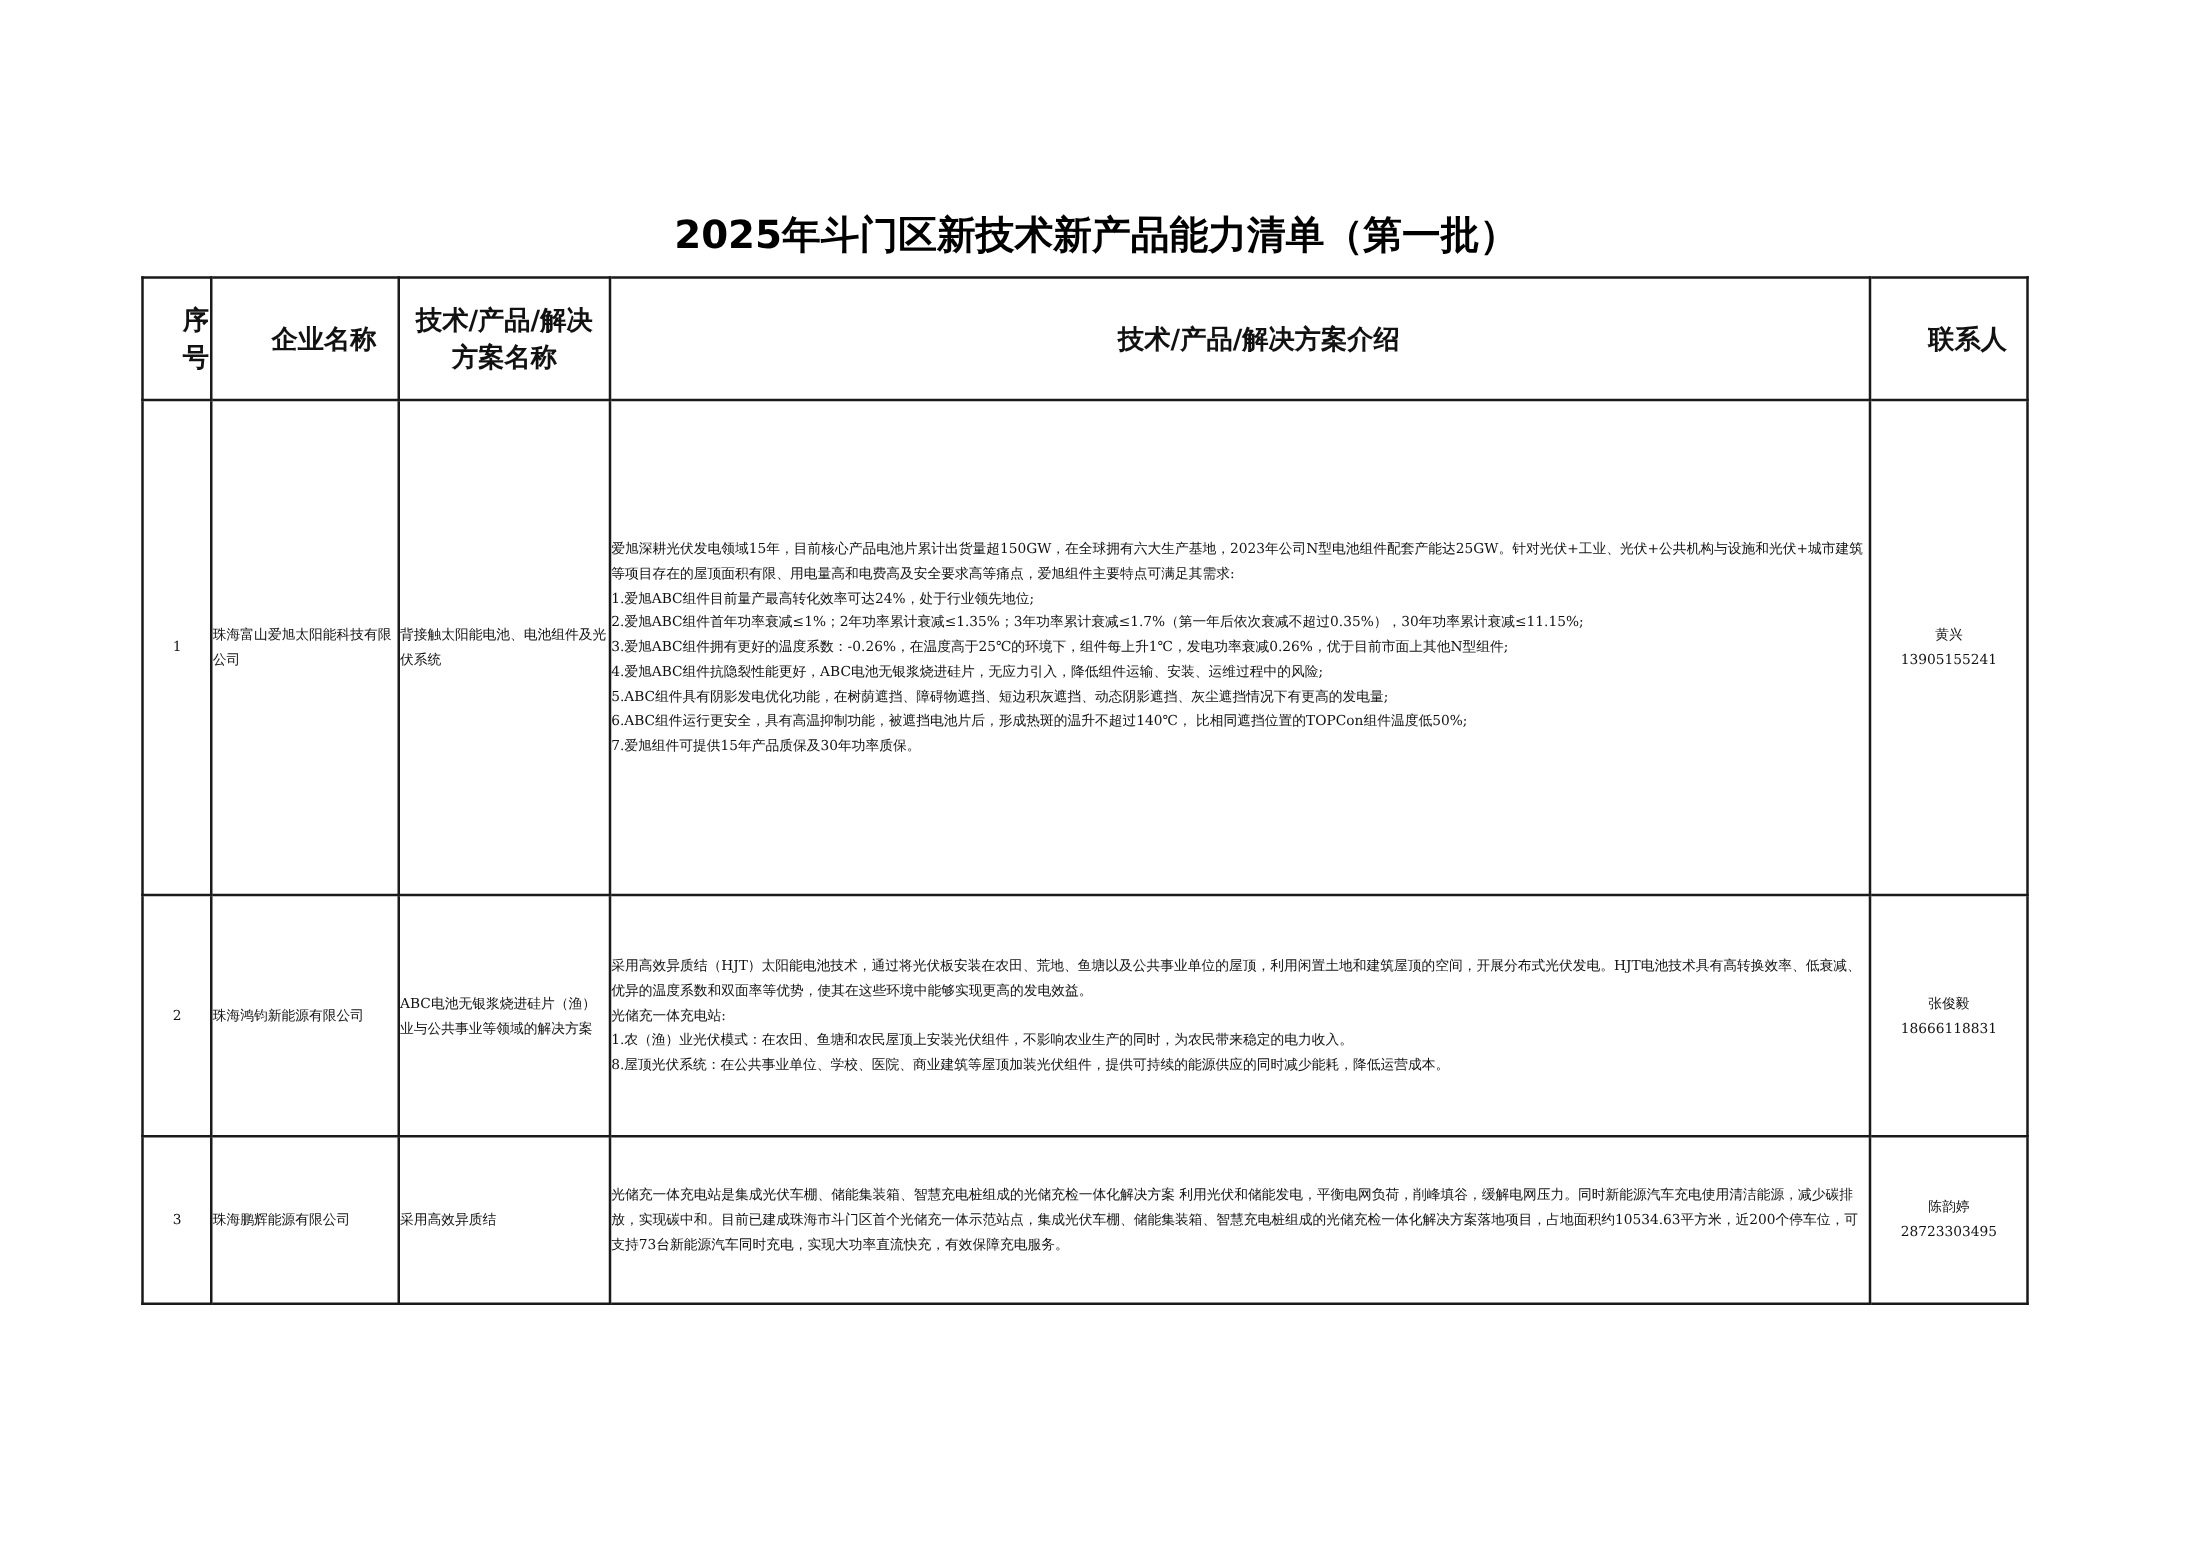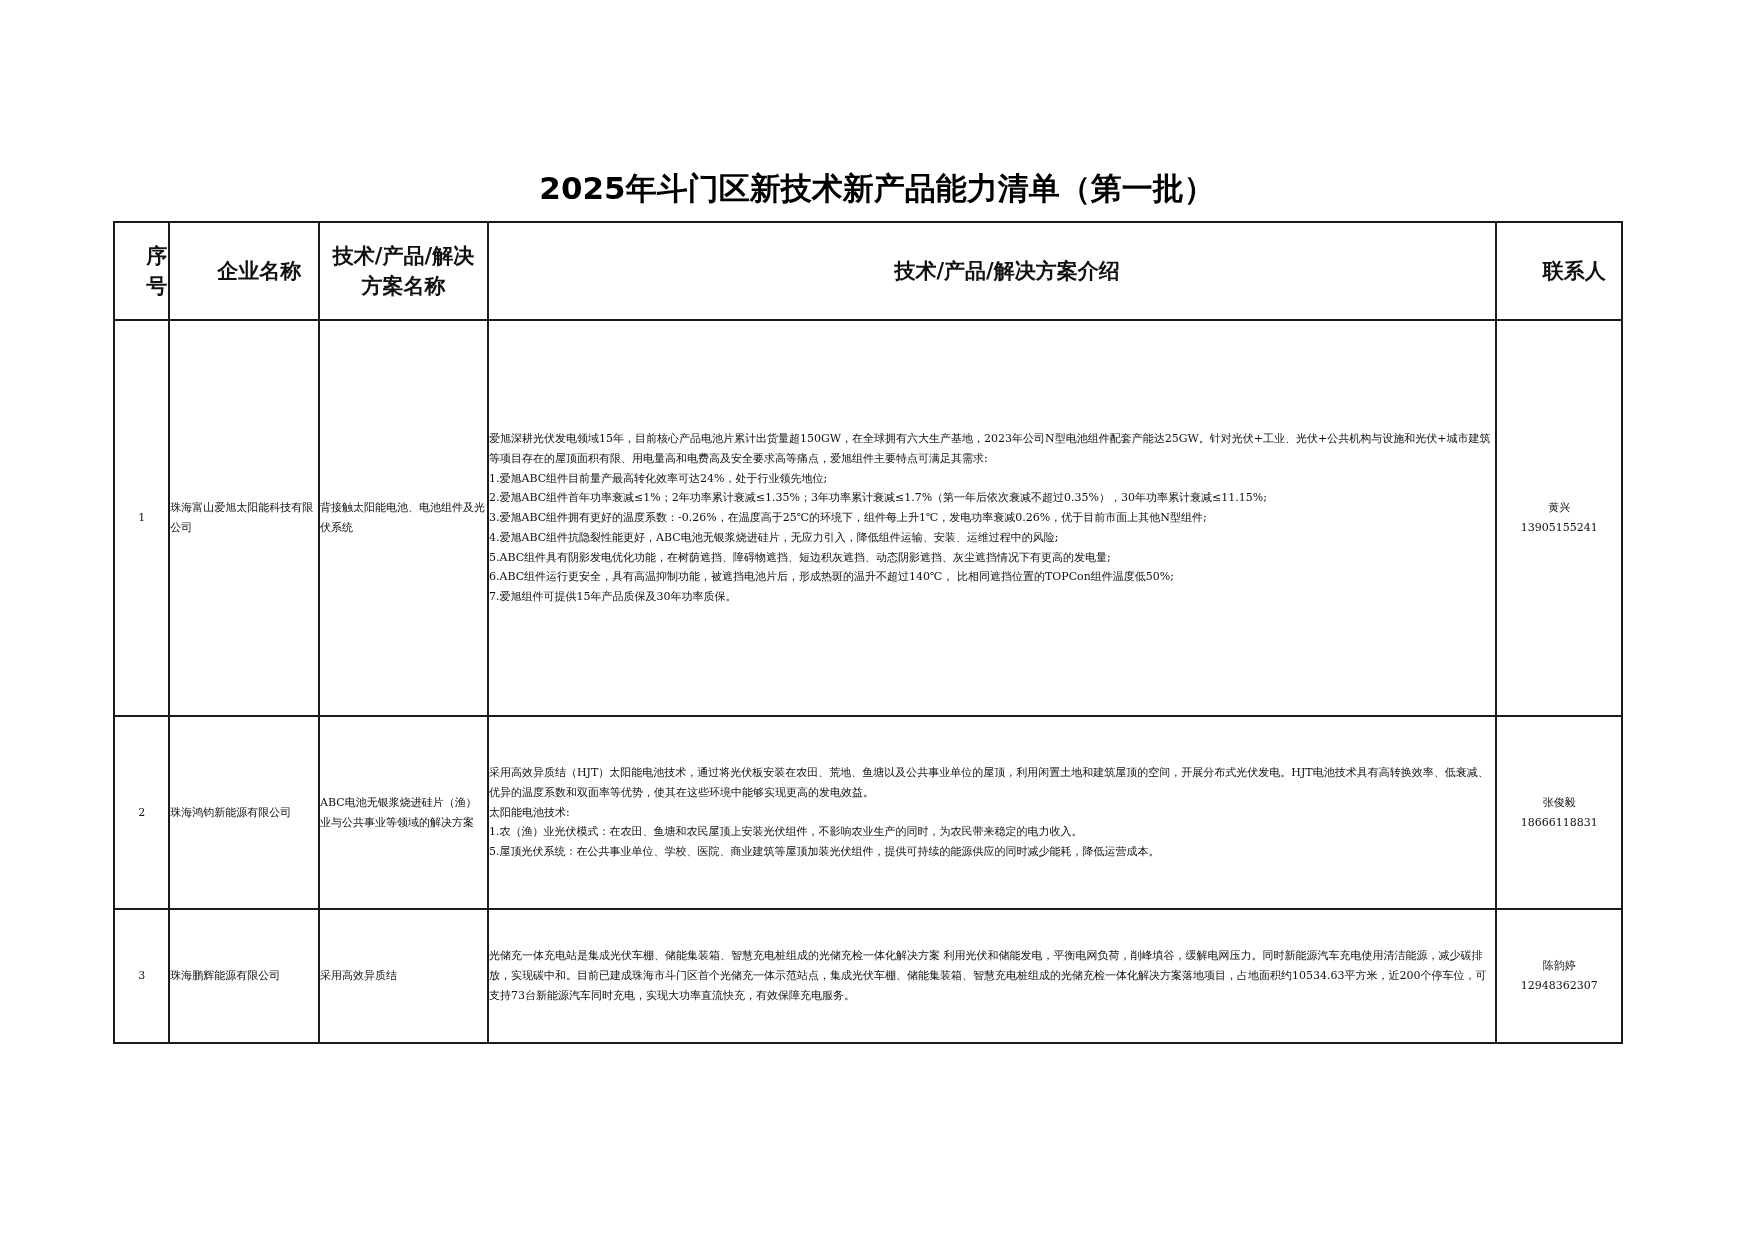--- a/index.html
+++ b/index.html
@@ -80,35 +80,35 @@
         <span class="contact-name">黄兴</span>
         <span class="contact-phone">13905155241</span>
       </td>
     </tr>
     <tr class="r2">
       <td class="cell center">2</td>
       <td class="cell left">珠海鸿钧新能源有限公司</td>
       <td class="cell left">ABC电池无银浆烧进硅片（渔）业与公共事业等领域的解决方案</td>
       <td class="cell desc">
         <span class="desc-line">采用高效异质结（HJT）太阳能电池技术，通过将光伏板安装在农田、荒地、鱼塘以及公共事业单位的屋顶，利用闲置土地和建筑屋顶的空间，开展分布式光伏发电。HJT电池技术具有高转换效率、低衰减、优异的温度系数和双面率等优势，使其在这些环境中能够实现更高的发电效益。</span>
-        <span class="desc-line">太阳能电池技术:</span>
+        <span class="desc-line">光储充一体充电站:</span>
         <span class="desc-line">1.农（渔）业光伏模式：在农田、鱼塘和农民屋顶上安装光伏组件，不影响农业生产的同时，为农民带来稳定的电力收入。</span>
-        <span class="desc-line">5.屋顶光伏系统：在公共事业单位、学校、医院、商业建筑等屋顶加装光伏组件，提供可持续的能源供应的同时减少能耗，降低运营成本。</span>
+        <span class="desc-line">8.屋顶光伏系统：在公共事业单位、学校、医院、商业建筑等屋顶加装光伏组件，提供可持续的能源供应的同时减少能耗，降低运营成本。</span>
       </td>
       <td class="cell center">
         <span class="contact-name">张俊毅</span>
         <span class="contact-phone">18666118831</span>
       </td>
     </tr>
     <tr class="r3">
       <td class="cell center">3</td>
       <td class="cell left">珠海鹏辉能源有限公司</td>
       <td class="cell left">采用高效异质结</td>
       <td class="cell desc">
         <span class="desc-line">光储充一体充电站是集成光伏车棚、储能集装箱、智慧充电桩组成的光储充检一体化解决方案  利用光伏和储能发电，平衡电网负荷，削峰填谷，缓解电网压力。同时新能源汽车充电使用清洁能源，减少碳排放，实现碳中和。目前已建成珠海市斗门区首个光储充一体示范站点，集成光伏车棚、储能集装箱、智慧充电桩组成的光储充检一体化解决方案落地项目，占地面积约10534.63平方米，近200个停车位，可支持73台新能源汽车同时充电，实现大功率直流快充，有效保障充电服务。</span>
       </td>
       <td class="cell center">
         <span class="contact-name">陈韵婷</span>
-        <span class="contact-phone">12948362307</span>
+        <span class="contact-phone">28723303495</span>
       </td>
     </tr>
   </tbody>
 </table>
 
 </body></html>

